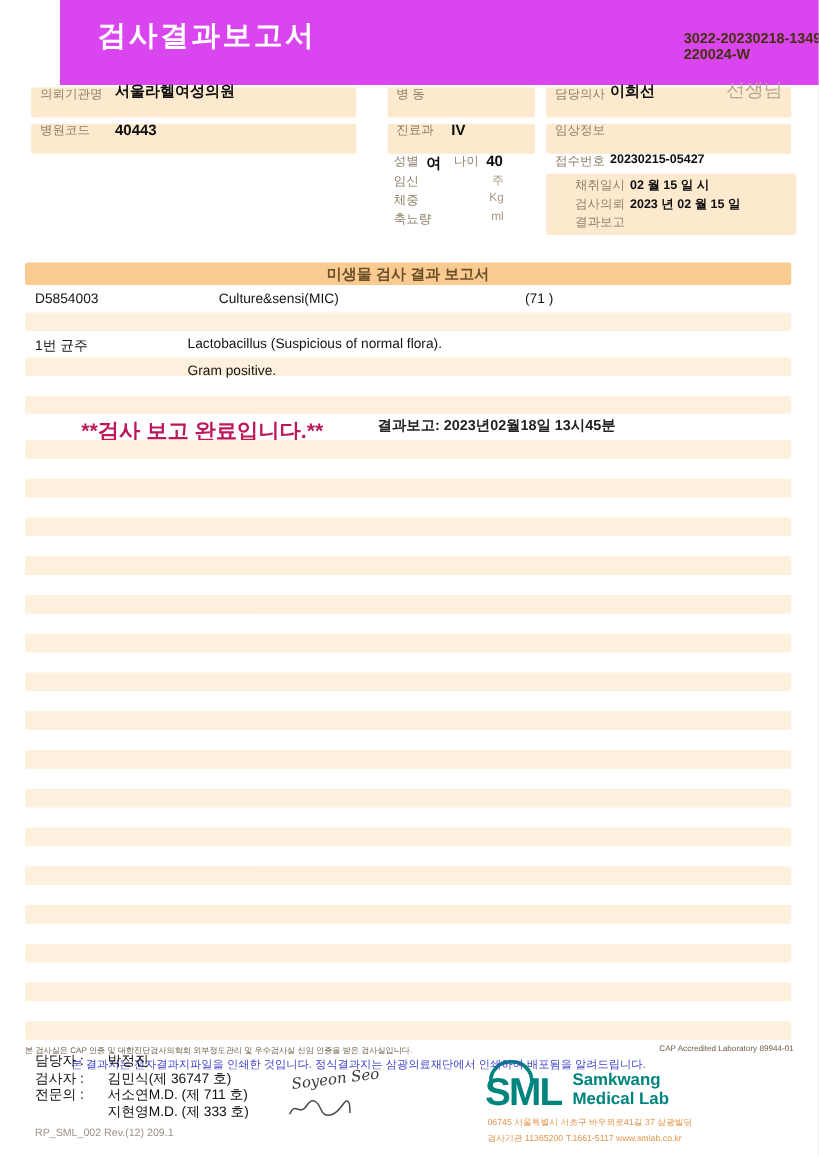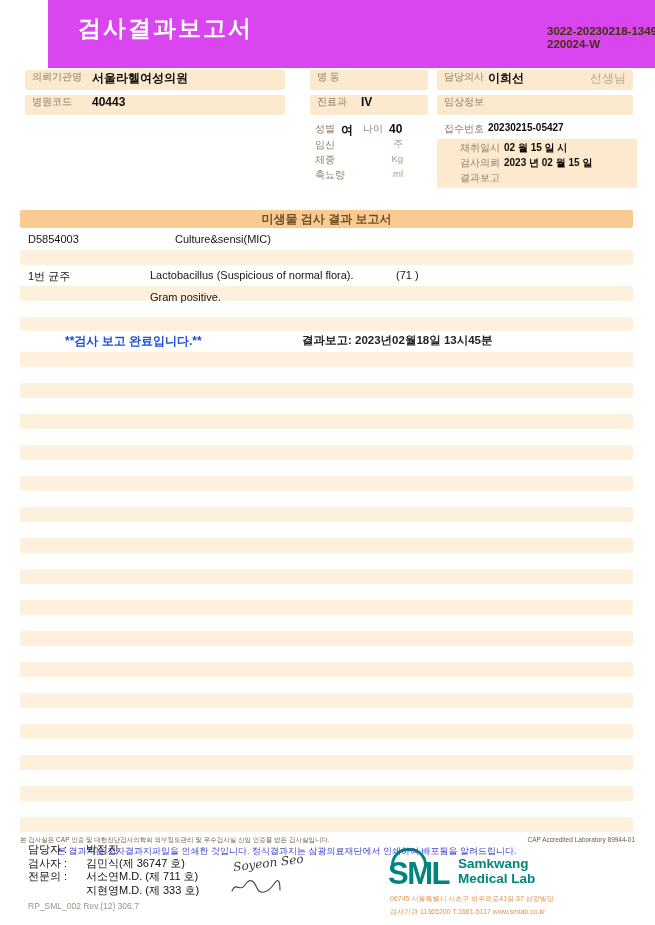--- a/index.html
+++ b/index.html
@@ -9,49 +9,49 @@
   
   .banner{position:absolute;left:0;top:0;width:655px;height:68px;background:#d946ef;overflow:hidden;margin-left:48px;}
   .banner-title{position:absolute;left:30px;top:13px;color:#ffffff;font-size:23px;font-weight:bold;letter-spacing:2px;}
   .banner-nums{position:absolute;right:46px;top:25px;text-align:left;color:#44300e;font-size:11.5px;font-weight:bold;line-height:13px;}
   .banner-logo{position:absolute;right:5px;top:-15px;width:42px;height:42px;border:3px solid rgba(255,255,255,.95);
                border-radius:50%;color:#ffffff;font-size:14px;font-weight:bold;font-style:italic;
                display:flex;align-items:flex-end;justify-content:center;padding-bottom:5px;box-sizing:border-box;}
 
   
   .col{position:absolute;}
-  .fbox{background:#FCE9CE;border-radius:2px;height:20px;display:flex;align-items:flex-start;
-        padding:0 7px;box-sizing:border-box;margin-bottom:5px;}
+  .fbox{background:#FCE9CE;border-radius:2px;height:20px;display:flex;align-items:flex-end;
+        padding:12px 7px;box-sizing:border-box;margin-bottom:5px;}
   .frow{height:15px;display:flex;align-items:flex-start;padding:0 7px;box-sizing:border-box;}
   .lbl{font-size:10px;color:#8d7f6a;flex:0 0 60px;white-space:nowrap;}
   .lbl.narrow{flex:0 0 44px;}
   .lbl.auto{flex:0 0 auto;margin-right:6px;}
   .val{font-size:12px;font-weight:bold;color:#0d0d0d;white-space:nowrap;}
   .val.big{font-size:10px;}
-  .suffix{margin-left:auto;font-size:12px;color:#b5a792;}
+  .suffix{margin-left:auto;font-size:15px;color:#b5a792;}
   .unit{margin-left:auto;font-size:9.5px;color:#a89a84;padding-right:14px;}
   .peachblock{background:#FCE9CE;border-radius:2px;padding:2px 16px;}
 
   
   .micro{position:absolute;left:20px;top:210px;width:613px;}
   .micro-head{height:18px;background:#F9CB90;border-radius:2px;text-align:center;
               font-size:12px;font-weight:bold;color:#6b4f2a;line-height:18px;margin-bottom:3px;}
   .mrow{position:relative;height:18px;font-size:11px;color:#141414;margin-bottom:1px;}
   .mrow .c1{position:absolute;left:8px;top:2px;}
   .mrow .c2{position:absolute;left:155px;top:2px;}
-  .mrow .c3{position:absolute;left:376px;top:2px;margin-top:36px;}
+  .mrow .c3{position:absolute;left:400px;top:2px;}
   .mrow .c2b{position:absolute;left:130px;top:2px;}
   .stripe{height:15px;background:#FDF0DD;border-radius:2px;}
   .stripe.mb2{margin-bottom:2px;}
   .stripe .note{font-size:11px;color:#141414;position:relative;left:130px;top:1px;}
 
   
   .comp-stripe{position:absolute;left:20px;top:317px;width:613px;height:14px;background:#FDF0DD;border-radius:2px;}
   .comp-row{position:absolute;left:20px;top:332px;width:613px;height:17px;}
-  .comp-msg{position:absolute;left:45px;top:1px;font-size:12px;font-weight:bold;color:#1d4ed8;}
+  .comp-msg{position:absolute;left:45px;top:1px;font-size:17px;font-weight:bold;color:#be185d;}
   .comp-date{position:absolute;left:282px;top:1px;font-size:11.5px;font-weight:bold;color:#222;}
   .fillers{position:absolute;left:20px;top:352px;width:613px;}
   .fillers .stripe{margin-bottom:16px;}
 
   
   .cap-line{position:absolute;left:20px;top:836px;width:615px;display:flex;justify-content:space-between;
             font-size:6.5px;color:#6d5c45;white-space:nowrap;}
   .print-notice{position:absolute;left:57px;top:845px;font-size:9px;color:#3d3ecb;z-index:1;white-space:nowrap;}
   .staff{position:absolute;left:28px;top:843px;z-index:2;font-size:11px;font-weight:normal;color:#101010;line-height:13.5px;}
   .staff .srow{display:flex;white-space:nowrap;}
@@ -242,15 +242,15 @@
       </div>
       <div class="sml-name">
         <div>Samkwang</div>
         <div>Medical Lab</div>
       </div>
     </div>
     <div class="sml-addr">06745 서울특별시 서초구 바우뫼로41길 37 삼광빌딩</div>
     <div class="sml-addr">검사기관 11365200 T.1661-5117 www.smlab.co.kr</div>
   </div>
 
-  <div class="doc-code">RP_SML_002 Rev.(12) 306.7</div>
+  <div class="doc-code">RP_SML_002 Rev.(12) 209.1</div>
 
 </div>
 
 </body></html>

